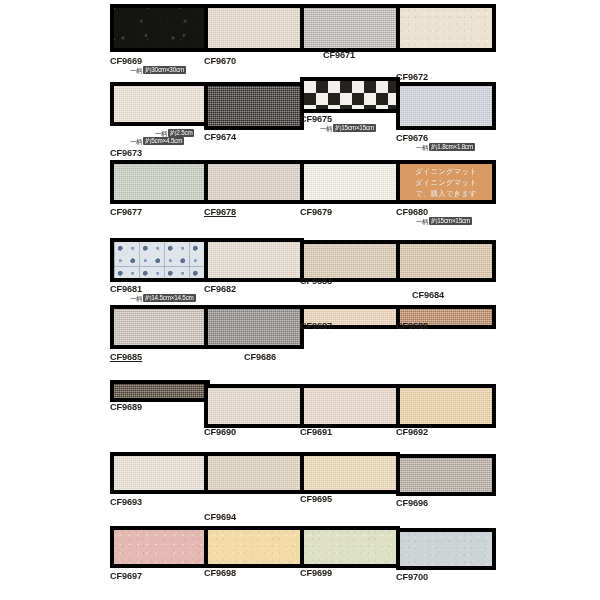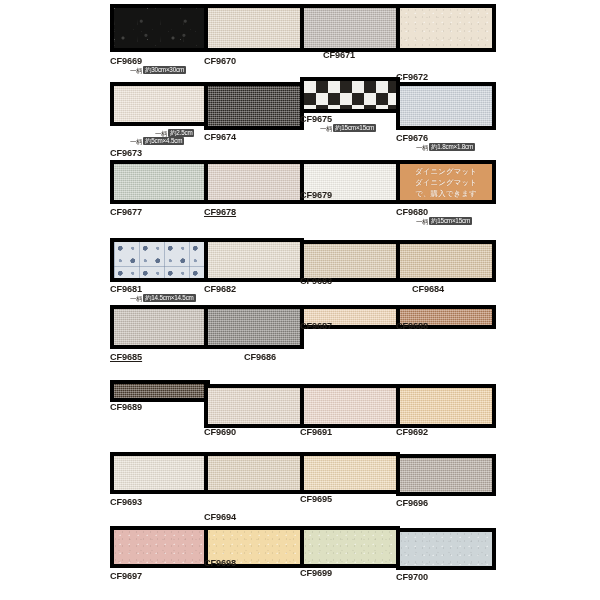--- a/index.html
+++ b/index.html
@@ -210,21 +210,21 @@
       <div class="cell" style="left: 204px;">
         <div class="swatch" style="top: 0px; height: 44px; background: rgb(220, 206, 196);">
           <div class="weave"></div>
         </div>
         <div class="label" style="top: 47px; text-decoration: underline;">CF9678</div>
       </div>
       <div class="cell" style="left: 300px;">
         <div class="swatch" style="top: 0px; height: 44px; background: rgb(242, 239, 232);">
           <div class="weave"></div>
         </div>
-        <div class="label" style="top: 30px;">CF9679</div>
+        <div class="label" style="top: 47px;">CF9679</div>
       </div>
       <div class="cell" style="left: 396px;">
         <div class="swatch" style="top: 0px; height: 44px; background: rgb(216, 154, 98);">
           <div class="promo" style="background: rgb(216, 154, 98);">
             <span>ダイニングマット</span>
             <span>ダイニングマット</span>
             <span>で、購入できます</span>
           </div>
         </div>
         <div class="label" style="top: 47px;">CF9680</div>
@@ -248,21 +248,21 @@
       <div class="cell" style="left: 300px;">
         <div class="swatch" style="top: 2px; height: 42px; background: rgb(217, 200, 174);">
           <div class="weave"></div>
         </div>
         <div class="label" style="top: 38px;">CF9683</div>
       </div>
       <div class="cell" style="left: 396px;">
         <div class="swatch" style="top: 2px; height: 42px; background: rgb(214, 193, 161);">
           <div class="weave"></div>
         </div>
-        <div class="label" style="top: 46px; padding-left: 16px;">CF9684</div>
+        <div class="label" style="top: 52px; padding-left: 16px;">CF9684</div>
       </div>
     </div>
     <div class="row" style="top: 305px;">
       <div class="cell" style="left: 110px;">
         <div class="swatch" style="top: 0px; height: 44px; background: rgb(197, 189, 180);">
           <div class="weave"></div>
         </div>
         <div class="label" style="top: 47px; text-decoration: underline;">CF9685</div>
       </div>
       <div class="cell" style="left: 204px;">
@@ -340,21 +340,21 @@
       <div class="cell" style="left: 110px;">
         <div class="swatch" style="top: 0px; height: 42px; background: rgb(227, 185, 178);">
           <div class="speck"></div>
         </div>
         <div class="label" style="top: 45px;">CF9697</div>
       </div>
       <div class="cell" style="left: 204px;">
         <div class="swatch" style="top: 0px; height: 42px; background: rgb(243, 219, 168);">
           <div class="speck"></div>
         </div>
-        <div class="label" style="top: 32px;">CF9698</div>
+        <div class="label" style="top: 42px;">CF9698</div>
       </div>
       <div class="cell" style="left: 300px;">
         <div class="swatch" style="top: 0px; height: 42px; background: rgb(221, 224, 194);">
           <div class="speck"></div>
         </div>
         <div class="label" style="top: 42px;">CF9699</div>
       </div>
       <div class="cell" style="left: 396px;">
         <div class="swatch" style="top: 2px; height: 42px; background: rgb(205, 213, 216);">
           <div class="speck"></div>

